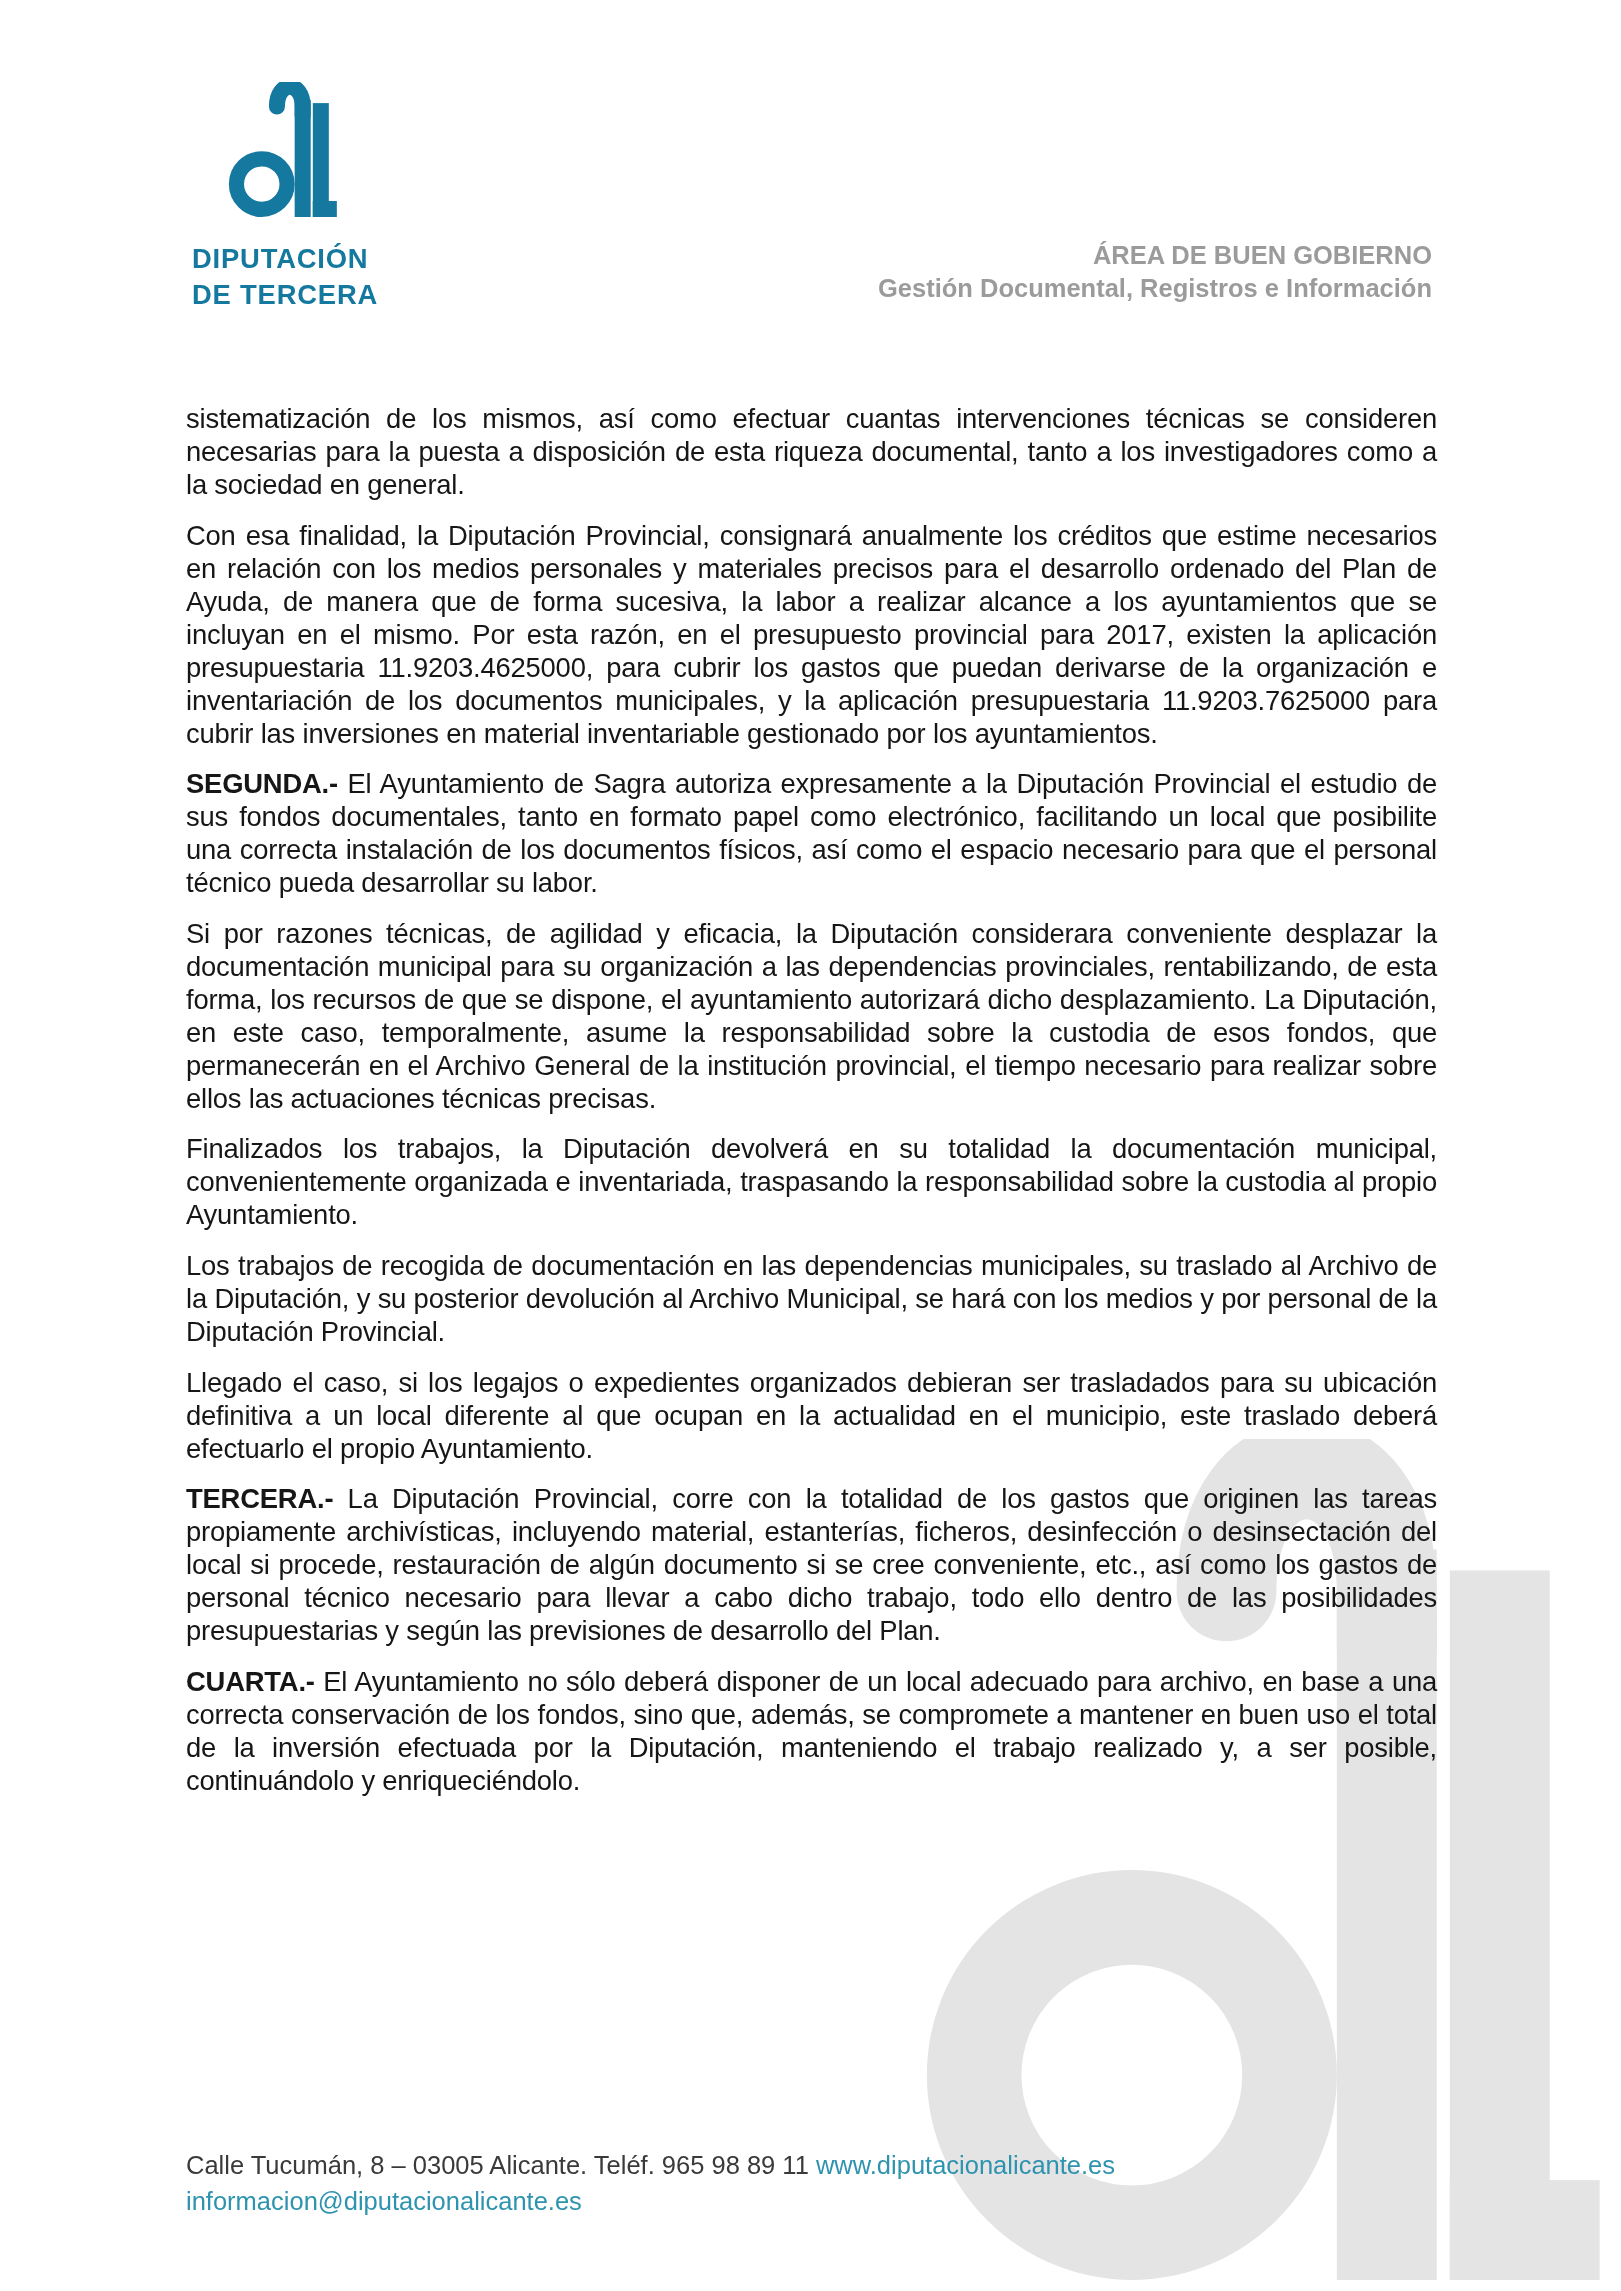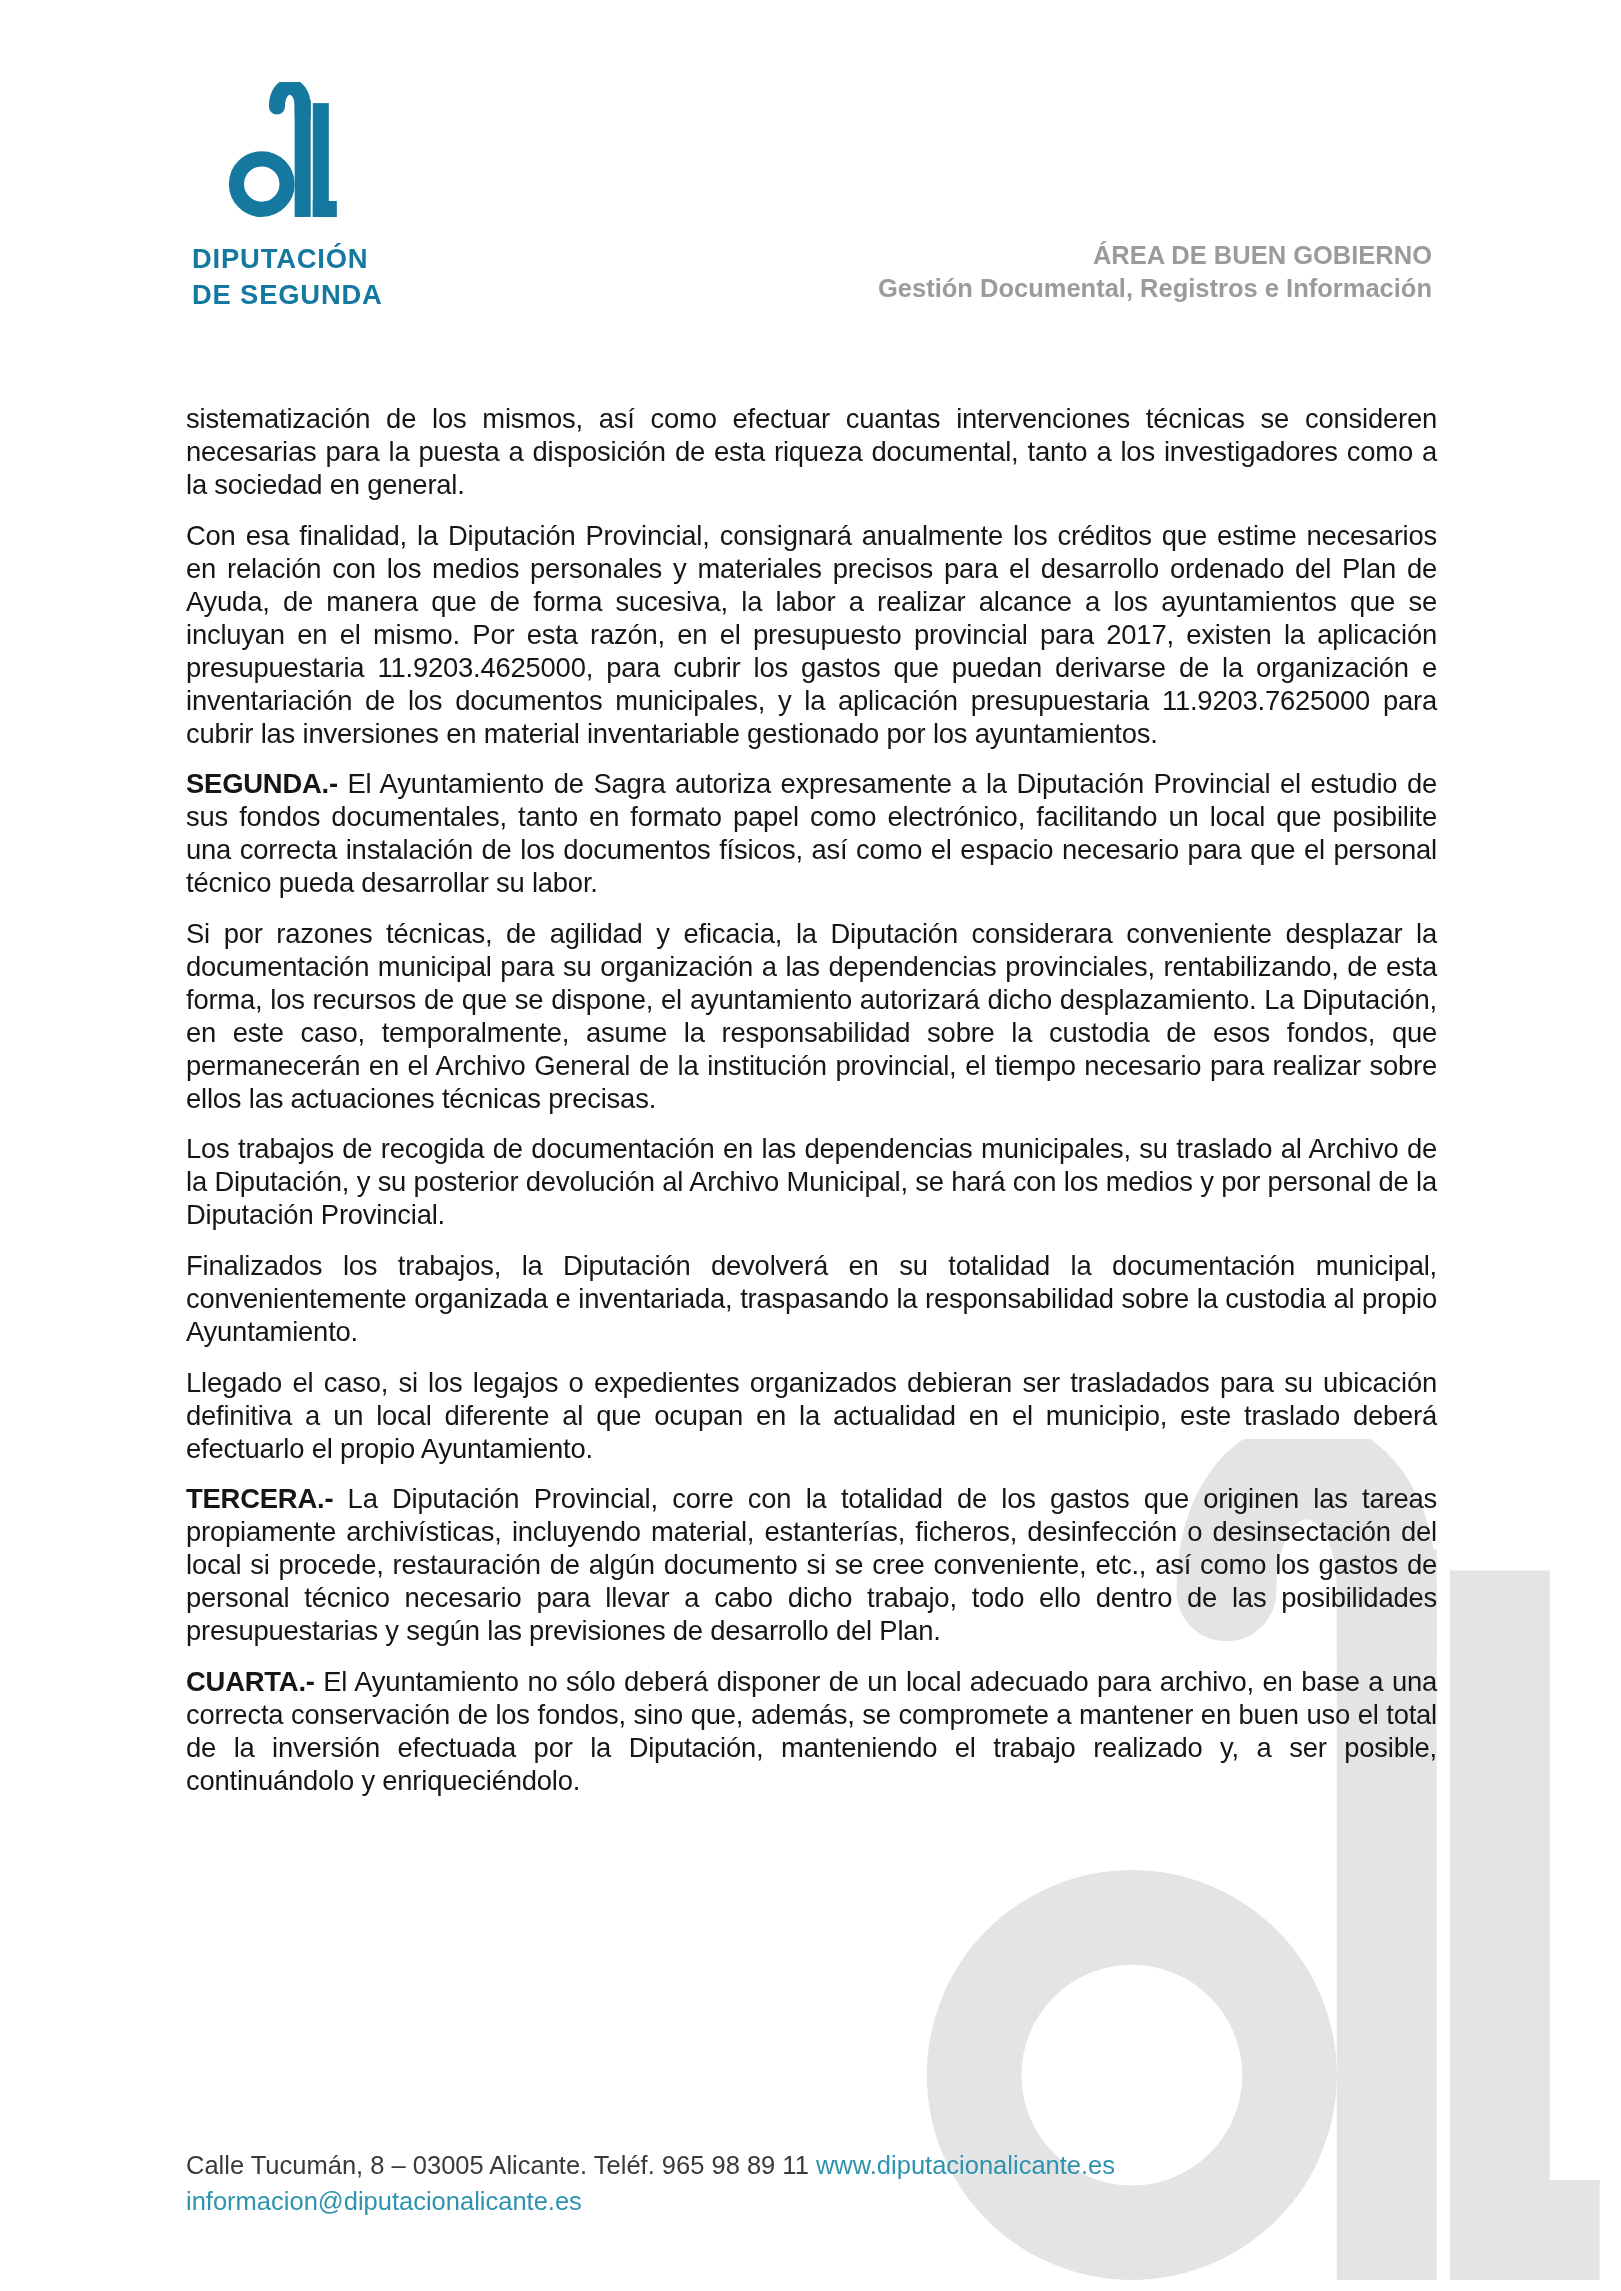--- a/index.html
+++ b/index.html
@@ -75,35 +75,35 @@
       <g>
         <circle cx="82" cy="242" r="60" fill="none" stroke="currentColor" stroke-width="36"></circle>
         <rect x="160" y="42" width="38" height="278" fill="currentColor"></rect>
         <path d="M 118 58 C 118 -4, 179 -4, 179 58 L 179 80" fill="none" stroke="currentColor" stroke-width="38" stroke-linecap="round"></path>
         <rect x="203" y="50" width="38" height="270" fill="currentColor"></rect>
         <rect x="203" y="282" width="57" height="38" fill="currentColor"></rect>
       </g>
     </svg>
     <div class="logo-wordmark">
       <div>DIPUTACIÓN</div>
-      <div>DE SEGUNDA</div>
+      <div>DE TERCERA</div>
     </div>
     <div class="dept">
       <div>ÁREA DE BUEN GOBIERNO</div>
       <div>Gestión Documental, Registros e Información</div>
     </div>
   </div>
 
   <div class="doc-body">
     <p><b class="clause-label"></b><span>sistematización de los mismos, así como efectuar cuantas intervenciones técnicas se consideren necesarias para la puesta a disposición de esta riqueza documental, tanto a los investigadores como a la sociedad en general.</span></p>
     <p><b class="clause-label"></b><span>Con esa finalidad, la Diputación Provincial, consignará anualmente los créditos que estime necesarios en relación con los medios personales y materiales precisos para el desarrollo ordenado del Plan de Ayuda, de manera que de forma sucesiva, la labor a realizar alcance a los ayuntamientos que se incluyan en el mismo. Por esta razón, en el presupuesto provincial para 2017, existen la aplicación presupuestaria 11.9203.4625000, para cubrir los gastos que puedan derivarse de la organización e inventariación de los documentos municipales, y la aplicación presupuestaria 11.9203.7625000 para cubrir las inversiones en material inventariable gestionado por los ayuntamientos.</span></p>
     <p><b class="clause-label">SEGUNDA.-</b><span> El Ayuntamiento de Sagra autoriza expresamente a la Diputación Provincial el estudio de sus fondos documentales, tanto en formato papel como electrónico, facilitando un local que posibilite una correcta instalación de los documentos físicos, así como el espacio necesario para que el personal técnico pueda desarrollar su labor.</span></p>
     <p><b class="clause-label"></b><span>Si por razones técnicas, de agilidad y eficacia, la Diputación considerara conveniente desplazar la documentación municipal para su organización a las dependencias provinciales, rentabilizando, de esta forma, los recursos de que se dispone, el ayuntamiento autorizará dicho desplazamiento. La Diputación, en este caso, temporalmente, asume la responsabilidad sobre la custodia de esos fondos, que permanecerán en el Archivo General de la institución provincial, el tiempo necesario para realizar sobre ellos las actuaciones técnicas precisas.</span></p>
+    <p><b class="clause-label"></b><span>Finalizados los trabajos, la Diputación devolverá en su totalidad la documentación municipal, convenientemente organizada e inventariada, traspasando la responsabilidad sobre la custodia al propio Ayuntamiento.</span></p>
     <p><b class="clause-label"></b><span>Los trabajos de recogida de documentación en las dependencias municipales, su traslado al Archivo de la Diputación, y su posterior devolución al Archivo Municipal, se hará con los medios y por personal de la Diputación Provincial.</span></p>
-    <p><b class="clause-label"></b><span>Finalizados los trabajos, la Diputación devolverá en su totalidad la documentación municipal, convenientemente organizada e inventariada, traspasando la responsabilidad sobre la custodia al propio Ayuntamiento.</span></p>
     <p><b class="clause-label"></b><span>Llegado el caso, si los legajos o expedientes organizados debieran ser trasladados para su ubicación definitiva a un local diferente al que ocupan en la actualidad en el municipio, este traslado deberá efectuarlo el propio Ayuntamiento.</span></p>
     <p><b class="clause-label">TERCERA.-</b><span> La Diputación Provincial, corre con la totalidad de los gastos que originen las tareas propiamente archivísticas, incluyendo material, estanterías, ficheros, desinfección o desinsectación del local si procede, restauración de algún documento si se cree conveniente, etc., así como los gastos de personal técnico necesario para llevar a cabo dicho trabajo, todo ello dentro de las posibilidades presupuestarias y según las previsiones de desarrollo del Plan.</span></p>
     <p><b class="clause-label">CUARTA.-</b><span> El Ayuntamiento no sólo deberá disponer de un local adecuado para archivo, en base a una correcta conservación de los fondos, sino que, además, se compromete a mantener en buen uso el total de la inversión efectuada por la Diputación, manteniendo el trabajo realizado y, a ser posible, continuándolo y enriqueciéndolo.</span></p>
   </div>
 
   <div class="footer">
     <div>
       <span>Calle Tucumán, 8 – 03005 Alicante. Teléf. 965 98 89 11</span>
       <a class="teal-link">www.diputacionalicante.es</a>
     </div>

